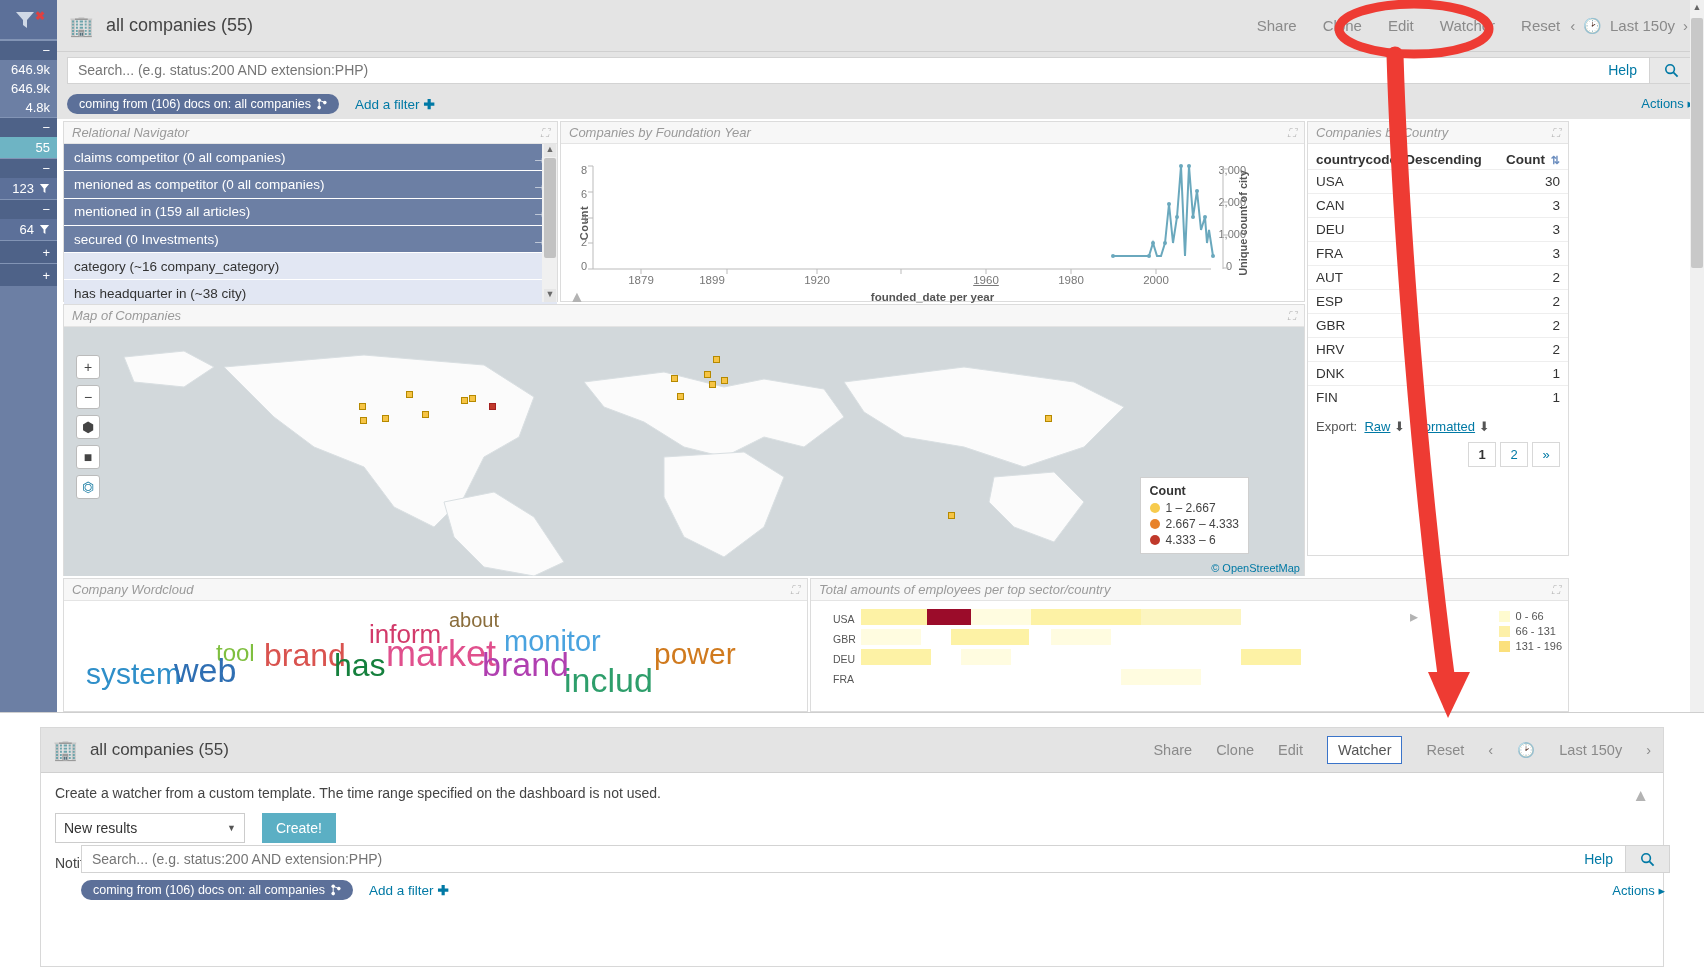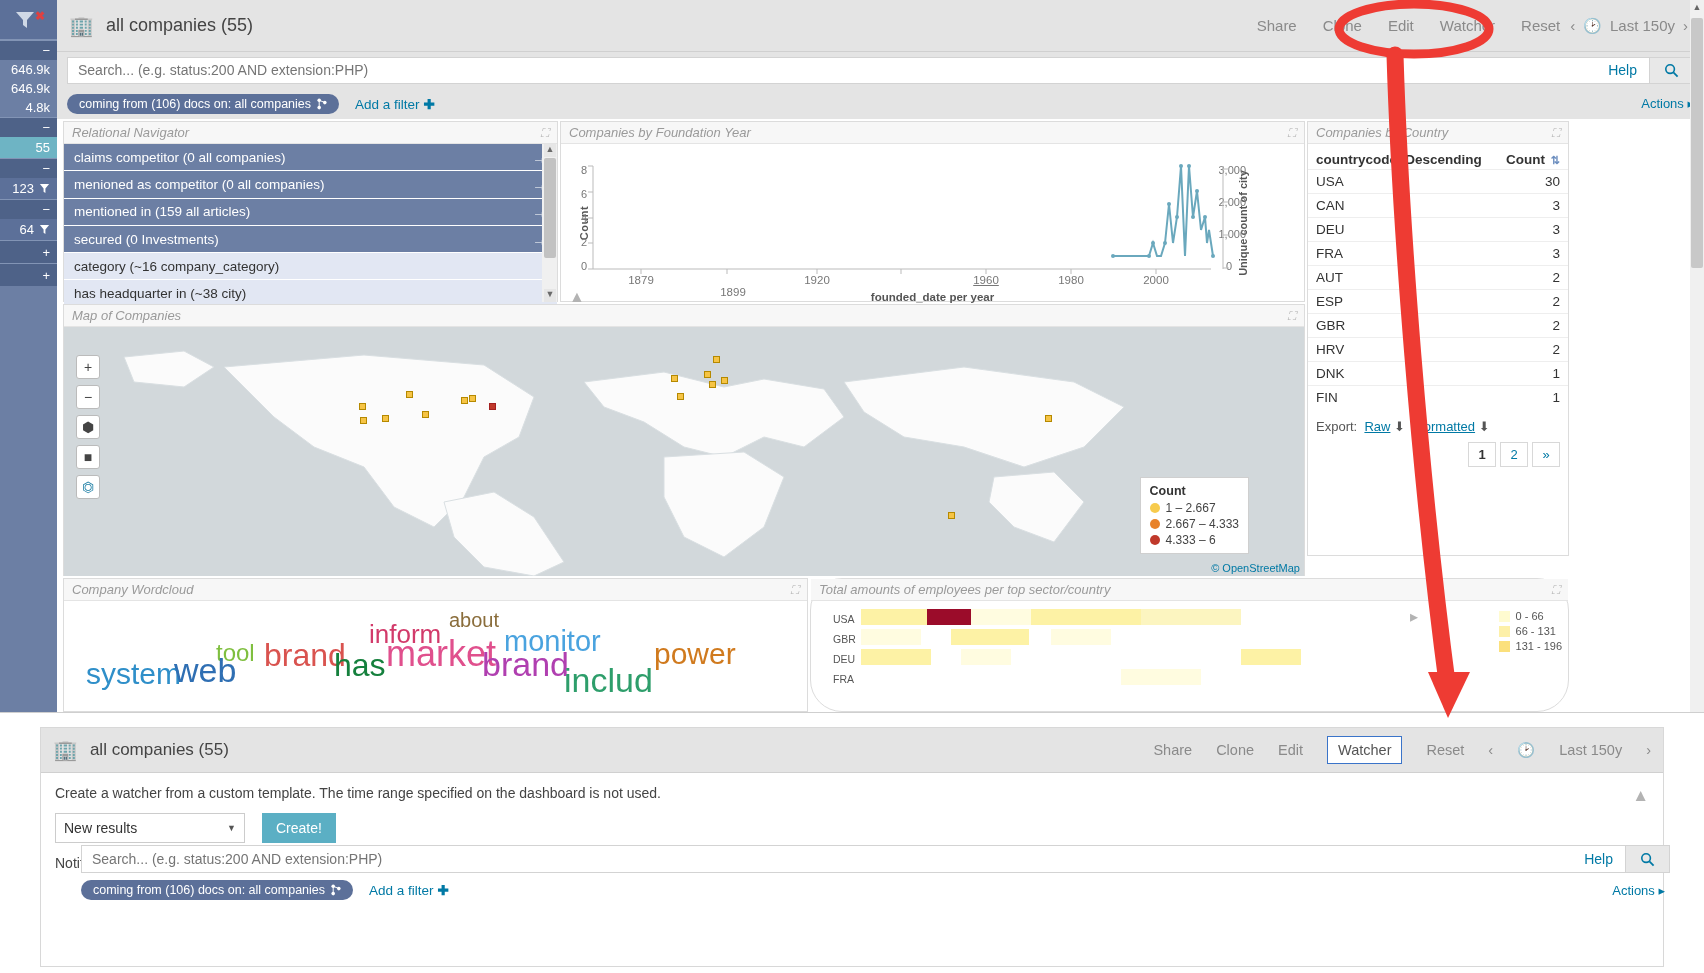--- a/index.html
+++ b/index.html
@@ -118,21 +118,21 @@
   .lg-row { display:flex; align-items:center; gap:6px; margin-top:2px; }
   .dot { width:10px; height:10px; border-radius:50%; display:inline-block; }
   .osm { position:absolute; right:4px; bottom:2px; font-size:11px; color:#0079a5; z-index:6; }
 
   
   #pnl-word { left:63px; top:578px; width:745px; height:134px; }
   .wc { position:relative; height:111px; overflow:hidden; }
   .wc span { position:absolute; white-space:nowrap; }
 
   
-  #pnl-heat { left:810px; top:578px; width:759px; height:134px;border-radius:32px; }
+  #pnl-heat { left:810px; top:578px; width:759px; height:134px; }
   .heat-area { position:relative; height:111px; overflow:hidden; }
   .heat-rowlab { position:absolute; font-size:10.5px; color:#555; }
   .heat-cell { position:absolute; }
   .heat-legend { position:absolute; right:6px; top:6px; font-size:11px; color:#555; }
   .heat-legend .lg-row { margin-top:3px; }
   .sq { width:11px; height:11px; display:inline-block; }
 
   
   .page-scroll { position:absolute; right:0; top:0; width:14px; height:712px; background:#f0f0f0; }
   .page-thumb { position:absolute; right:1px; top:18px; width:12px; height:250px; background:#c8c8c8; border-radius:2px; }
@@ -369,21 +369,21 @@
           <circle cx="620" cy="22" r="2"></circle>
             <circle cx="628" cy="22" r="2"></circle>
           <circle cx="632" cy="73" r="2"></circle>
             <circle cx="636" cy="47" r="2"></circle>
           <circle cx="644" cy="73" r="2"></circle>
             <circle cx="652" cy="112" r="2"></circle>
         </g>
       </svg>
 
       <span class="xtick" style="left:80px;  top:130px;">1879</span>
-      <span class="xtick" style="left:172px; top:130px;margin-top:12px;">1899</span>
+      <span class="xtick" style="left:151px; top:130px;">1899</span>
       <span class="xtick" style="left:256px; top:130px;">1920</span>
       <span class="xtick" style="left:340px; top:130px;margin-top:36px;">1940</span>
       <span class="xtick" style="left:425px; top:130px;text-decoration:underline;">1960</span>
       <span class="xtick" style="left:510px; top:130px;">1980</span>
       <span class="xtick" style="left:595px; top:130px;">2000</span>
 
       <span class="collapse-circle" style="left:8px; bottom:-4px;">▲</span>
     </div>
   </div>
 

